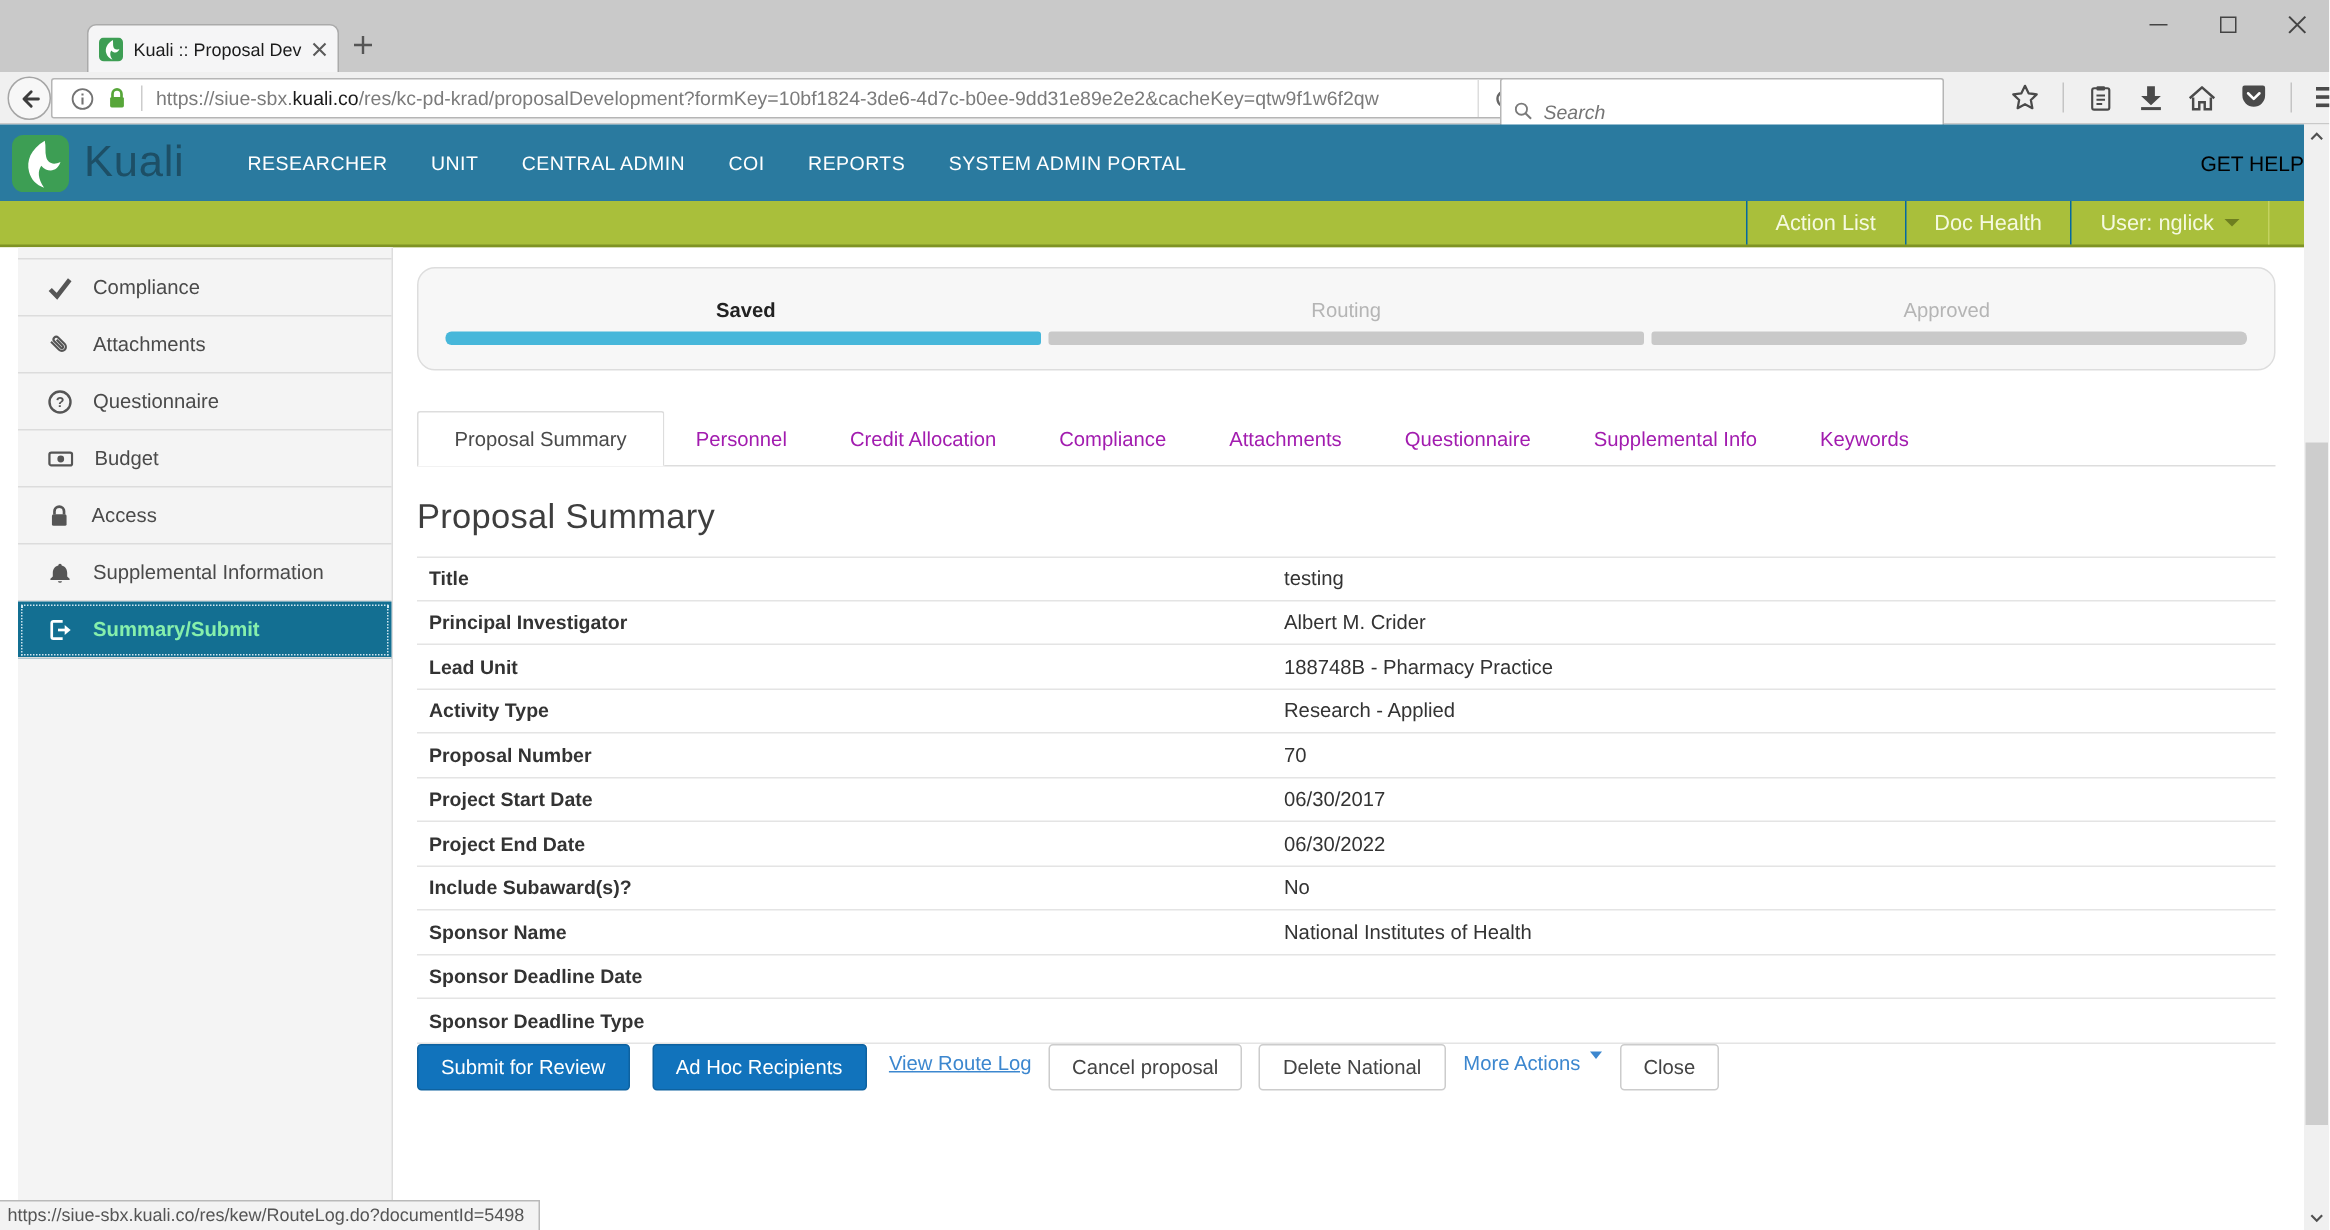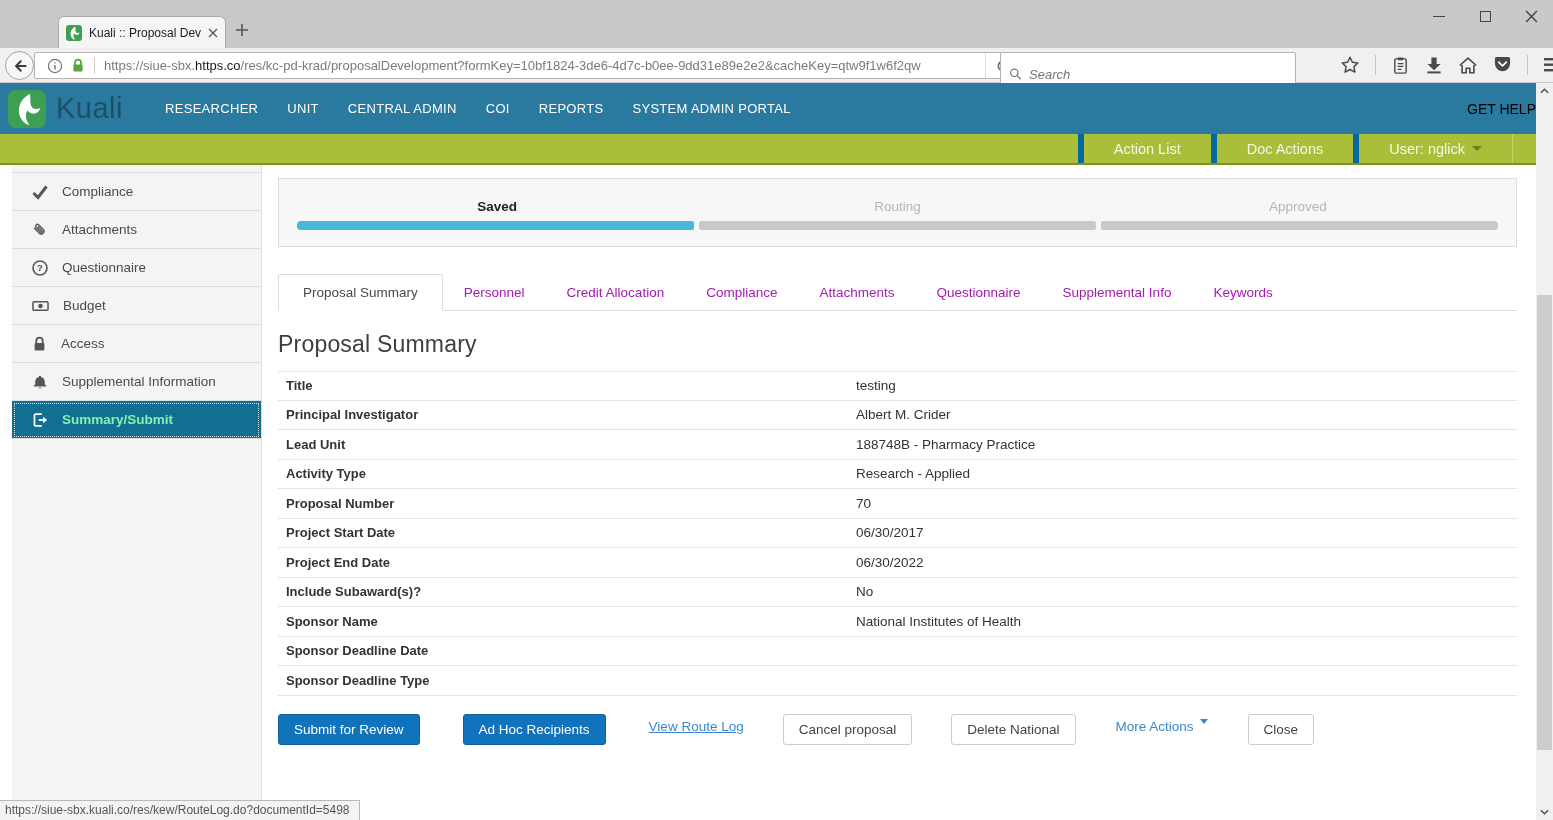--- a/index.html
+++ b/index.html
@@ -39,39 +39,39 @@
   .app-nav { position:absolute; left:0; top:83px; width:1536px; height:51px; background:#2a7a9f;
              display:flex; align-items:center; }
   .logo-box { margin-left:8px; flex:none; }
   .brand { font-size:29px; font-weight:normal; color:#1d4f66; margin-left:10px; letter-spacing:.5px; }
   .nav-items { display:flex; gap:29px; margin-left:42px; }
   .nav-item { color:#fff; font-size:13px; letter-spacing:.3px; cursor:pointer; }
   .get-help { margin-left:auto; color:#000000; font-size:14px; cursor:pointer; }
 
   .action-bar { position:absolute; left:0; top:134px; width:1536px; height:31px; background:#a9bf3b;
                 border-bottom:2px solid #7f9324; display:flex; justify-content:flex-end; }
-  .ab-cell { display:flex; align-items:center; gap:7px; padding:0 30px; border-left:6px solid #0369a1;
+  .ab-cell { display:flex; align-items:center; gap:7px; padding:0 19px; border-left:1px solid #0369a1;
              color:#f5f9e0; font-size:14.5px; cursor:pointer; }
   .ab-tail { width:24px; border-left:1px solid #c3d25f; }
   .caret-dn { width:0; height:0; border-left:5px solid transparent; border-right:5px solid transparent; border-top:5px solid #6e7f20; }
 
   
   .body-wrap { position:absolute; left:0; top:165px; width:1536px; height:655px; display:flex; background:#fff; }
   .sidebar { width:262px; flex:none; background:#fff; }
   .sidebar-panel { margin-left:12px; height:100%; background:#f4f4f4; border-right:1px solid #ddd; }
   .sb-partial { height:8px; border-bottom:1px solid #dcdcdc; }
   .sb-item { height:38px; display:flex; align-items:center; gap:14px; padding-left:20px;
              border-bottom:1px solid #dcdcdc; color:#4a4a4a; font-size:13.5px; cursor:pointer; }
   .sb-item svg { flex:none; color:#555; }
   .sb-item.active { background:#136f92; color:#86efac; font-weight:bold; outline:1px dotted #cfe6f0; outline-offset:-3px; }
   .sb-item.active svg { color:#fff; }
 
   .main { flex:1; padding:0 19px 0 16px; position:relative; }
 
-  .progress-panel { margin-top:13px; height:69px; background:#f7f7f7; border:1px solid #ddd; border-radius:0; padding:0 18px; }
+  .progress-panel { margin-top:13px; height:69px; background:#f7f7f7; border:1px solid #ddd; border-radius:12px; padding:0 18px; }
   .pp-labels { display:flex; margin-top:20px; }
   .pp-labels span { flex:1; text-align:center; font-size:13.5px; color:#b5b5b5; }
   .pp-labels span.on { color:#222; font-weight:bold; }
   .pp-bars { display:flex; gap:5px; margin-top:7px; }
   .pp-bar { flex:1; height:9px; background:#c9c9c9; }
   .pp-bar.first { border-radius:4px 2px 2px 4px; background:#47b7da; }
   .pp-bar.mid { border-radius:2px; }
   .pp-bar.last { border-radius:2px 4px 4px 2px; }
 
   .tabs { margin-top:27px; display:flex; align-items:flex-end; border-bottom:1px solid #ddd; }
@@ -80,21 +80,21 @@
                 margin-bottom:-1px; border-radius:2px 2px 0 0; padding:10px 24px; cursor:default; }
 
   .page-h1 { margin-top:20px; font-size:23px; font-weight:500; color:#3e3e3e; letter-spacing:.2px; }
 
   .ftable { margin-top:13px; }
   .frow { display:flex; align-items:center; height:29.5px; border-bottom:1px solid #e4e4e4; padding-left:8px; }
   .frow:first-child { border-top:1px solid #e4e4e4; }
   .flabel { width:570px; flex:none; font-weight:bold; font-size:13px; color:#333; }
   .fvalue { font-size:13.5px; color:#333; }
 
-  .actions { margin-top:18px; display:flex; align-items:center;gap:28px; }
+  .actions { display:flex; align-items:center; }
   .btn { height:31px; font-size:13.5px; border-radius:3px; display:flex; align-items:center; padding:0 15px;
          cursor:pointer; font-family:"Liberation Sans", sans-serif; }
   .btn-primary { background:#1173bc; border:1px solid #0e62a0; color:#fff; margin-right:15px; }
   .btn-default { background:#fff; border:1px solid #ccc; color:#444; margin-right:11px; }
   .link { color:#3c87cf; font-size:13.5px; cursor:pointer; }
   .route-link { text-decoration:underline; margin-right:11px; position:relative; top:-3px; }
   .more-actions { display:flex; gap:6px; margin:0 12px 0 1px; position:relative; top:-3px; }
   .caret-blue { width:0; height:0; border-left:4.5px solid transparent; border-right:4.5px solid transparent; border-top:5px solid #3c87cf; }
 
   
@@ -152,21 +152,21 @@
       <svg width="16" height="16" viewBox="0 0 16 16">
         <circle cx="8" cy="8" r="6.6" fill="none" stroke="#737373" stroke-width="1.2"></circle>
         <path d="M8 4.4 V5.6 M8 7 V11.6" stroke="#737373" stroke-width="1.4"></path>
       </svg>
       <span style="width:8px"></span>
       <svg width="14" height="15" viewBox="0 0 14 15">
         <path d="M4 7 V4.6 a3 3 0 0 1 6 0 V7" fill="none" stroke="#57a639" stroke-width="1.8"></path>
         <rect x="2.4" y="6.6" width="9.2" height="7" rx="1.1" fill="#57a639"></rect>
       </svg>
       <span class="url-div"></span>
-      <span class="url-text"><span>https://siue-sbx.</span><span class="dom">https.co</span><span>/res/kc-pd-krad/proposalDevelopment?formKey=10bf1824-3de6-4d7c-b0ee-9dd31e89e2e2&amp;cacheKey=qtw9f1w6f2qw</span></span>
+      <span class="url-text"><span>https://siue-sbx.</span><span class="dom">kuali.co</span><span>/res/kc-pd-krad/proposalDevelopment?formKey=10bf1824-3de6-4d7c-b0ee-9dd31e89e2e2&amp;cacheKey=qtw9f1w6f2qw</span></span>
       <span class="reload">
         <svg width="15" height="15" viewBox="0 0 16 16">
           <path d="M13.2 6.2 A5.6 5.6 0 1 0 13.6 9.4" fill="none" stroke="#676767" stroke-width="1.7"></path>
           <path d="M13.8 2.6 V6.6 H9.8 Z" fill="#676767"></path>
         </svg>
       </span>
     </div>
     <div class="searchbox">
       <svg width="14" height="14" viewBox="0 0 16 16">
         <circle cx="6.5" cy="6.5" r="4.6" fill="none" stroke="#7a7a7a" stroke-width="1.5"></circle>
@@ -220,21 +220,21 @@
       <span class="nav-item">SYSTEM ADMIN PORTAL</span>
     </div>
     <span class="get-help">GET HELP</span>
   </div>
 
   <div class="action-bar">
     <span class="ab-cell">
         <span>Action List</span>
       </span>
     <span class="ab-cell">
-        <span>Doc Actions</span>
+        <span>Doc Health</span>
       </span>
     <span class="ab-cell">
       <span>User: nglick</span>
       <span class="caret-dn"></span>
     </span>
     <span class="ab-tail"></span>
   </div>
 
   <div class="body-wrap">
 

